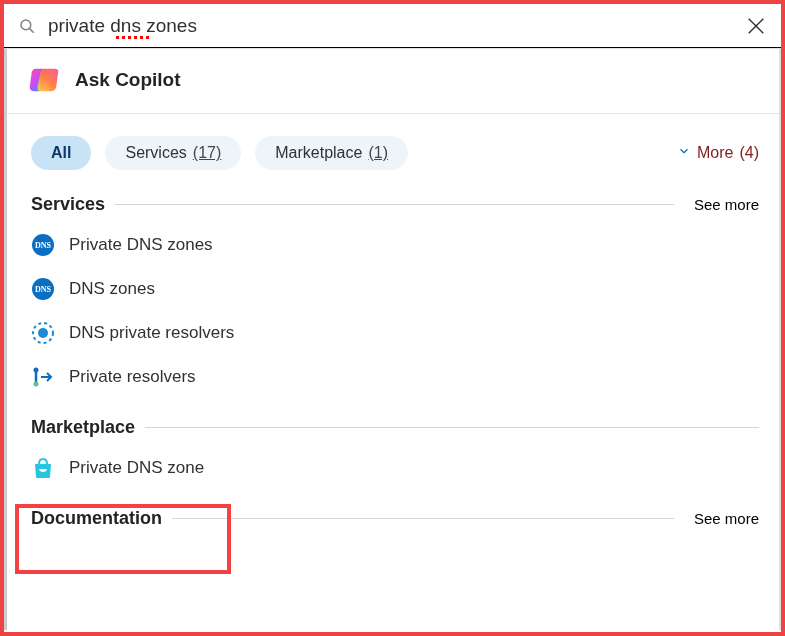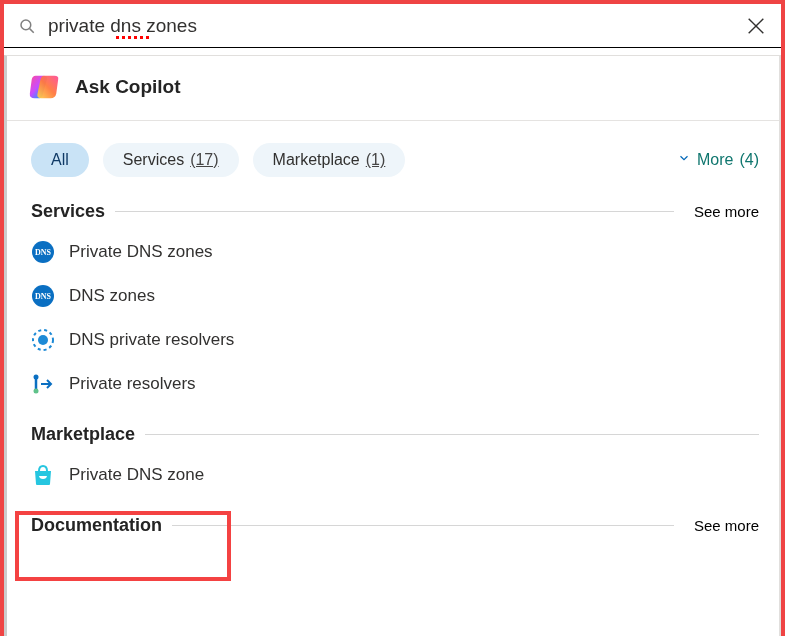--- a/index.html
+++ b/index.html
@@ -100,27 +100,27 @@
       padding: 0 20px;
       border-radius: 17px;
       font-size: 16px;
       background: #eef5fa;
       color: #323130;
       cursor: pointer;
       gap: 6px;
     }
     .pill.active {
       background: #c9e3f6;
-      font-weight: 400;
+      font-weight: 700;
       color: #0f3a66;
     }
     .pill-count { color: #454545; text-decoration: underline; }
     .more-link {
       margin-left: auto;
-      color: #0f766e;
+      color: #7f1d1d;
       font-size: 16px;
       display: flex;
       align-items: center;
       gap: 6px;
       cursor: pointer;
     }
 
     
     .section-header {
       display: flex;
@@ -170,21 +170,21 @@
     .result-label {
       font-size: 17px;
       color: #323130;
     }
 
     .highlight-box {
       position: absolute;
       border: 4px solid #f44242;
       pointer-events: none;
     }
-    .panel { position: relative; margin-top: 7px; }
+    .panel { position: relative; }
   </style>
 </head>
 <body>
 
 <div class="outer-border">
 
   <div class="search-bar">
     <span class="search-icon">
       <svg viewBox="0 0 24 24" fill="none" stroke="#808080" stroke-width="2">
         <circle cx="10.5" cy="10.5" r="6.5"></circle>

